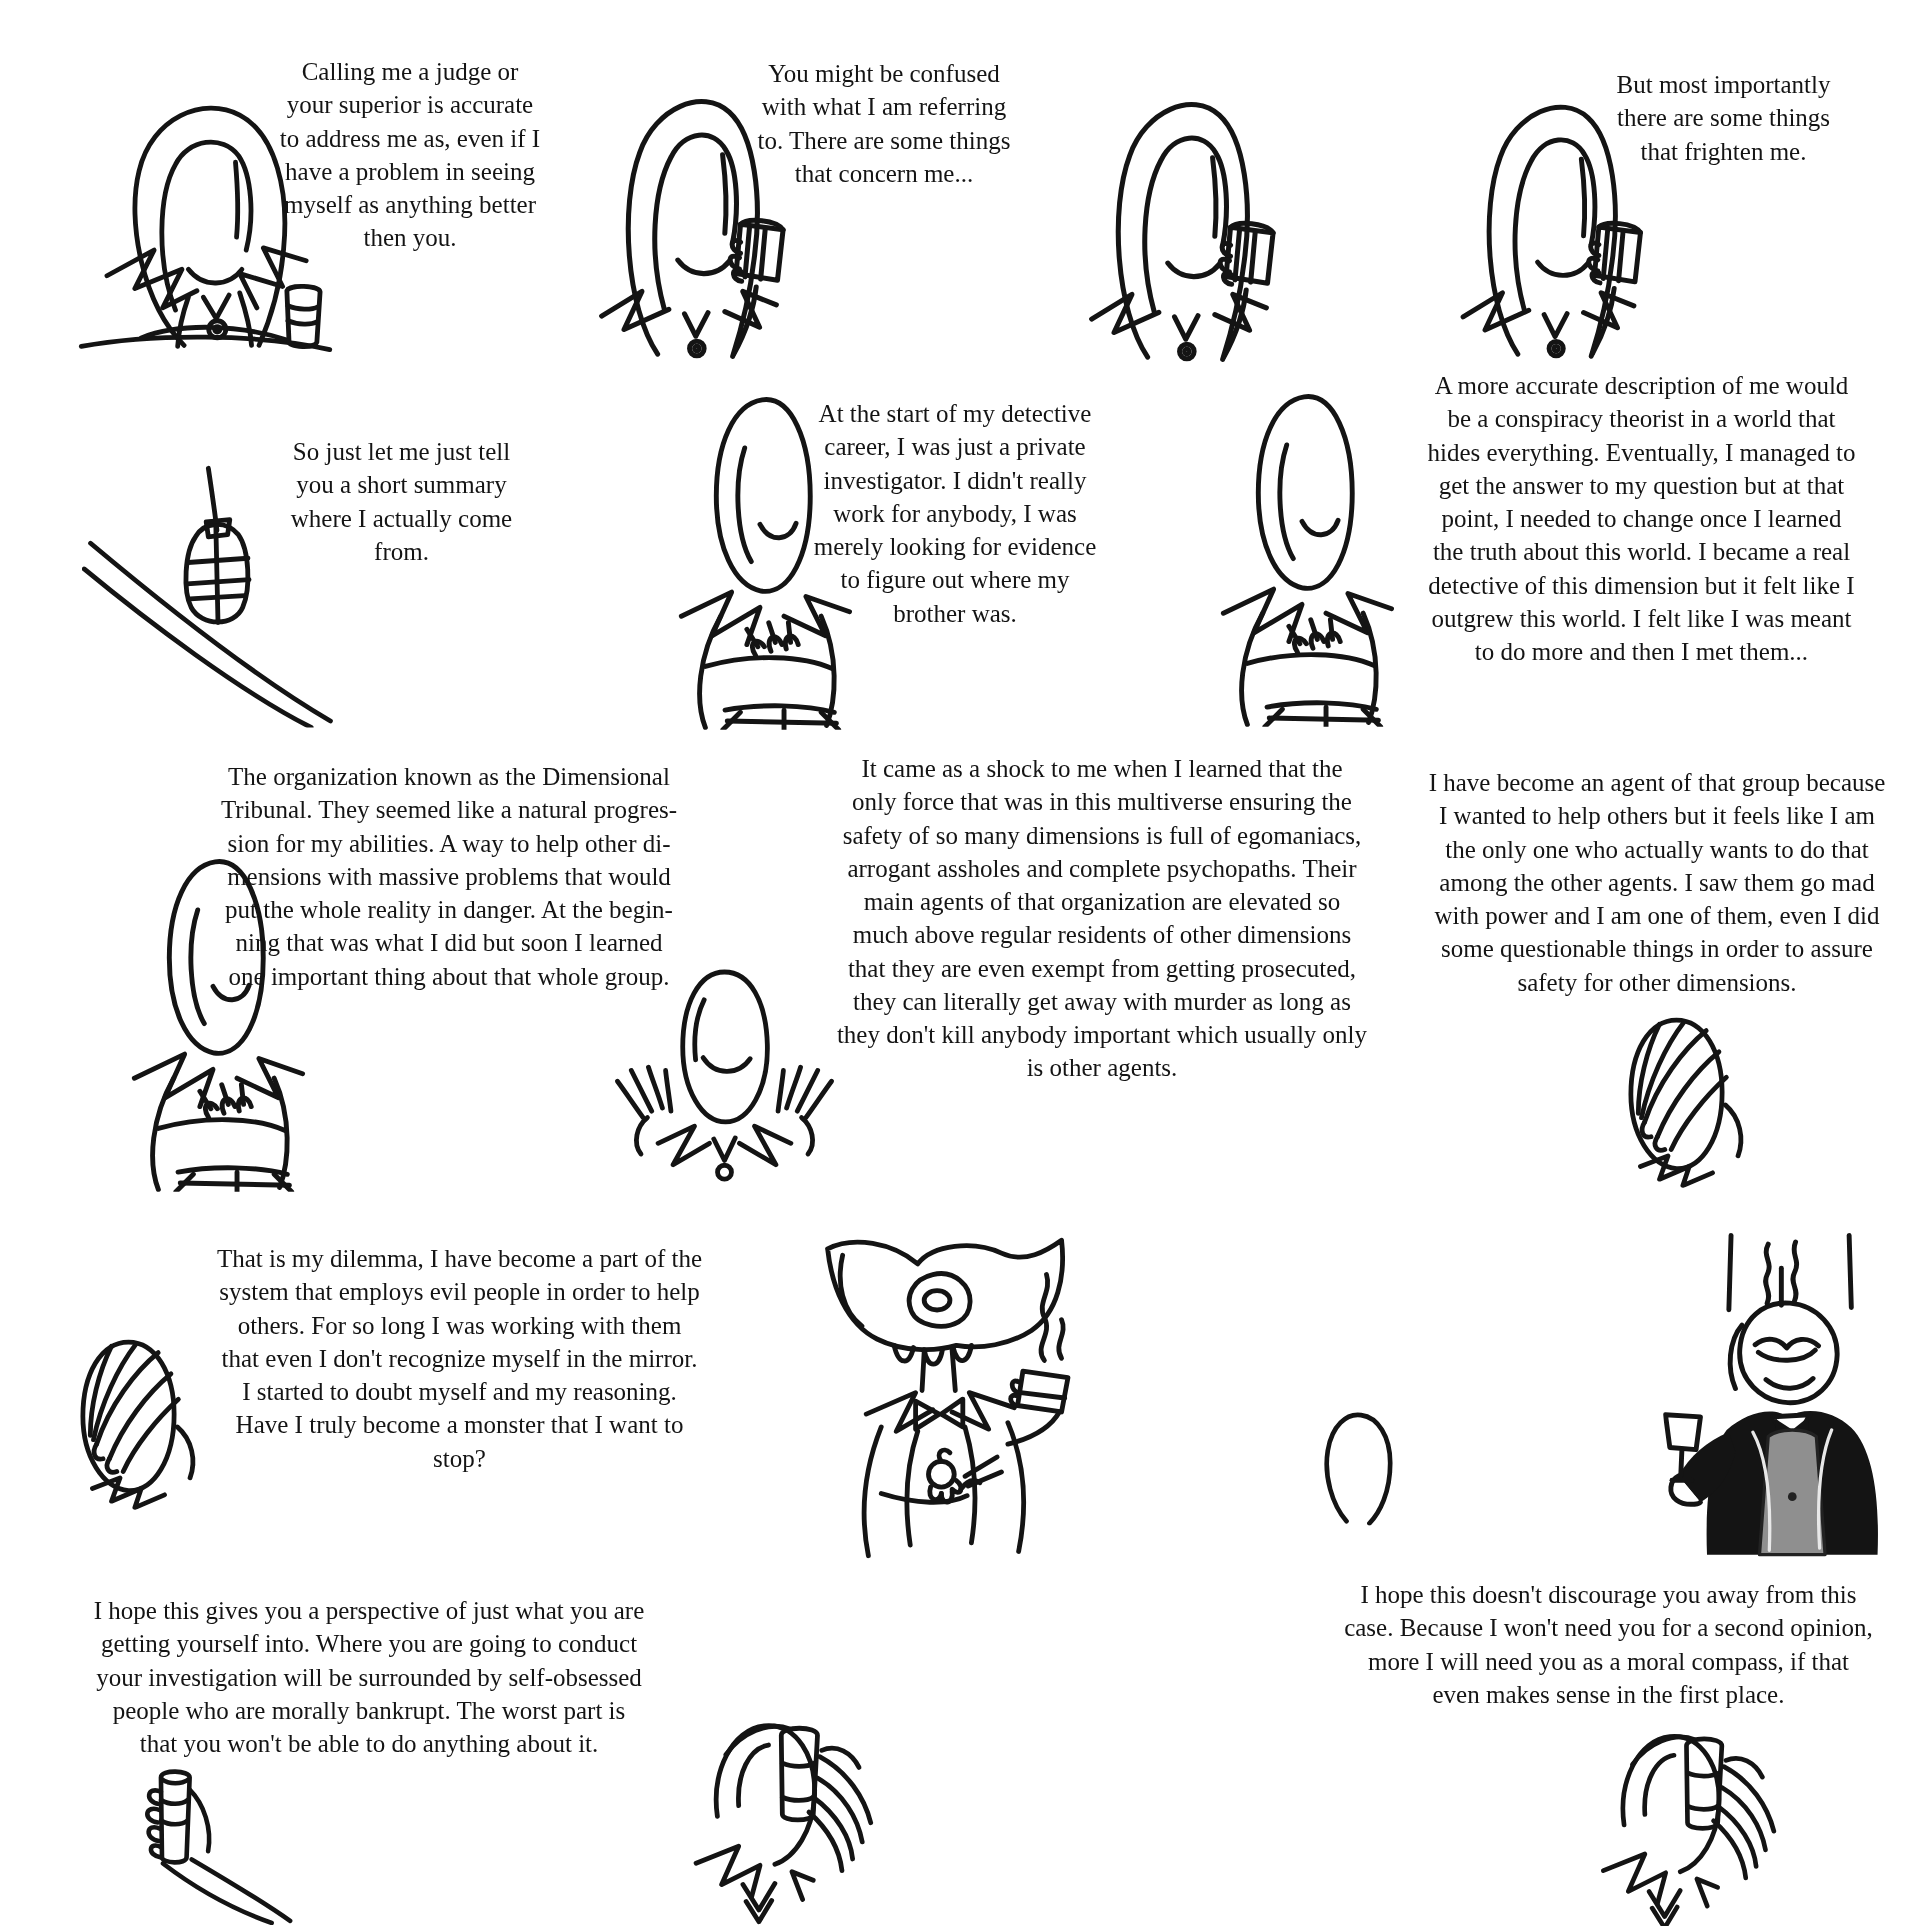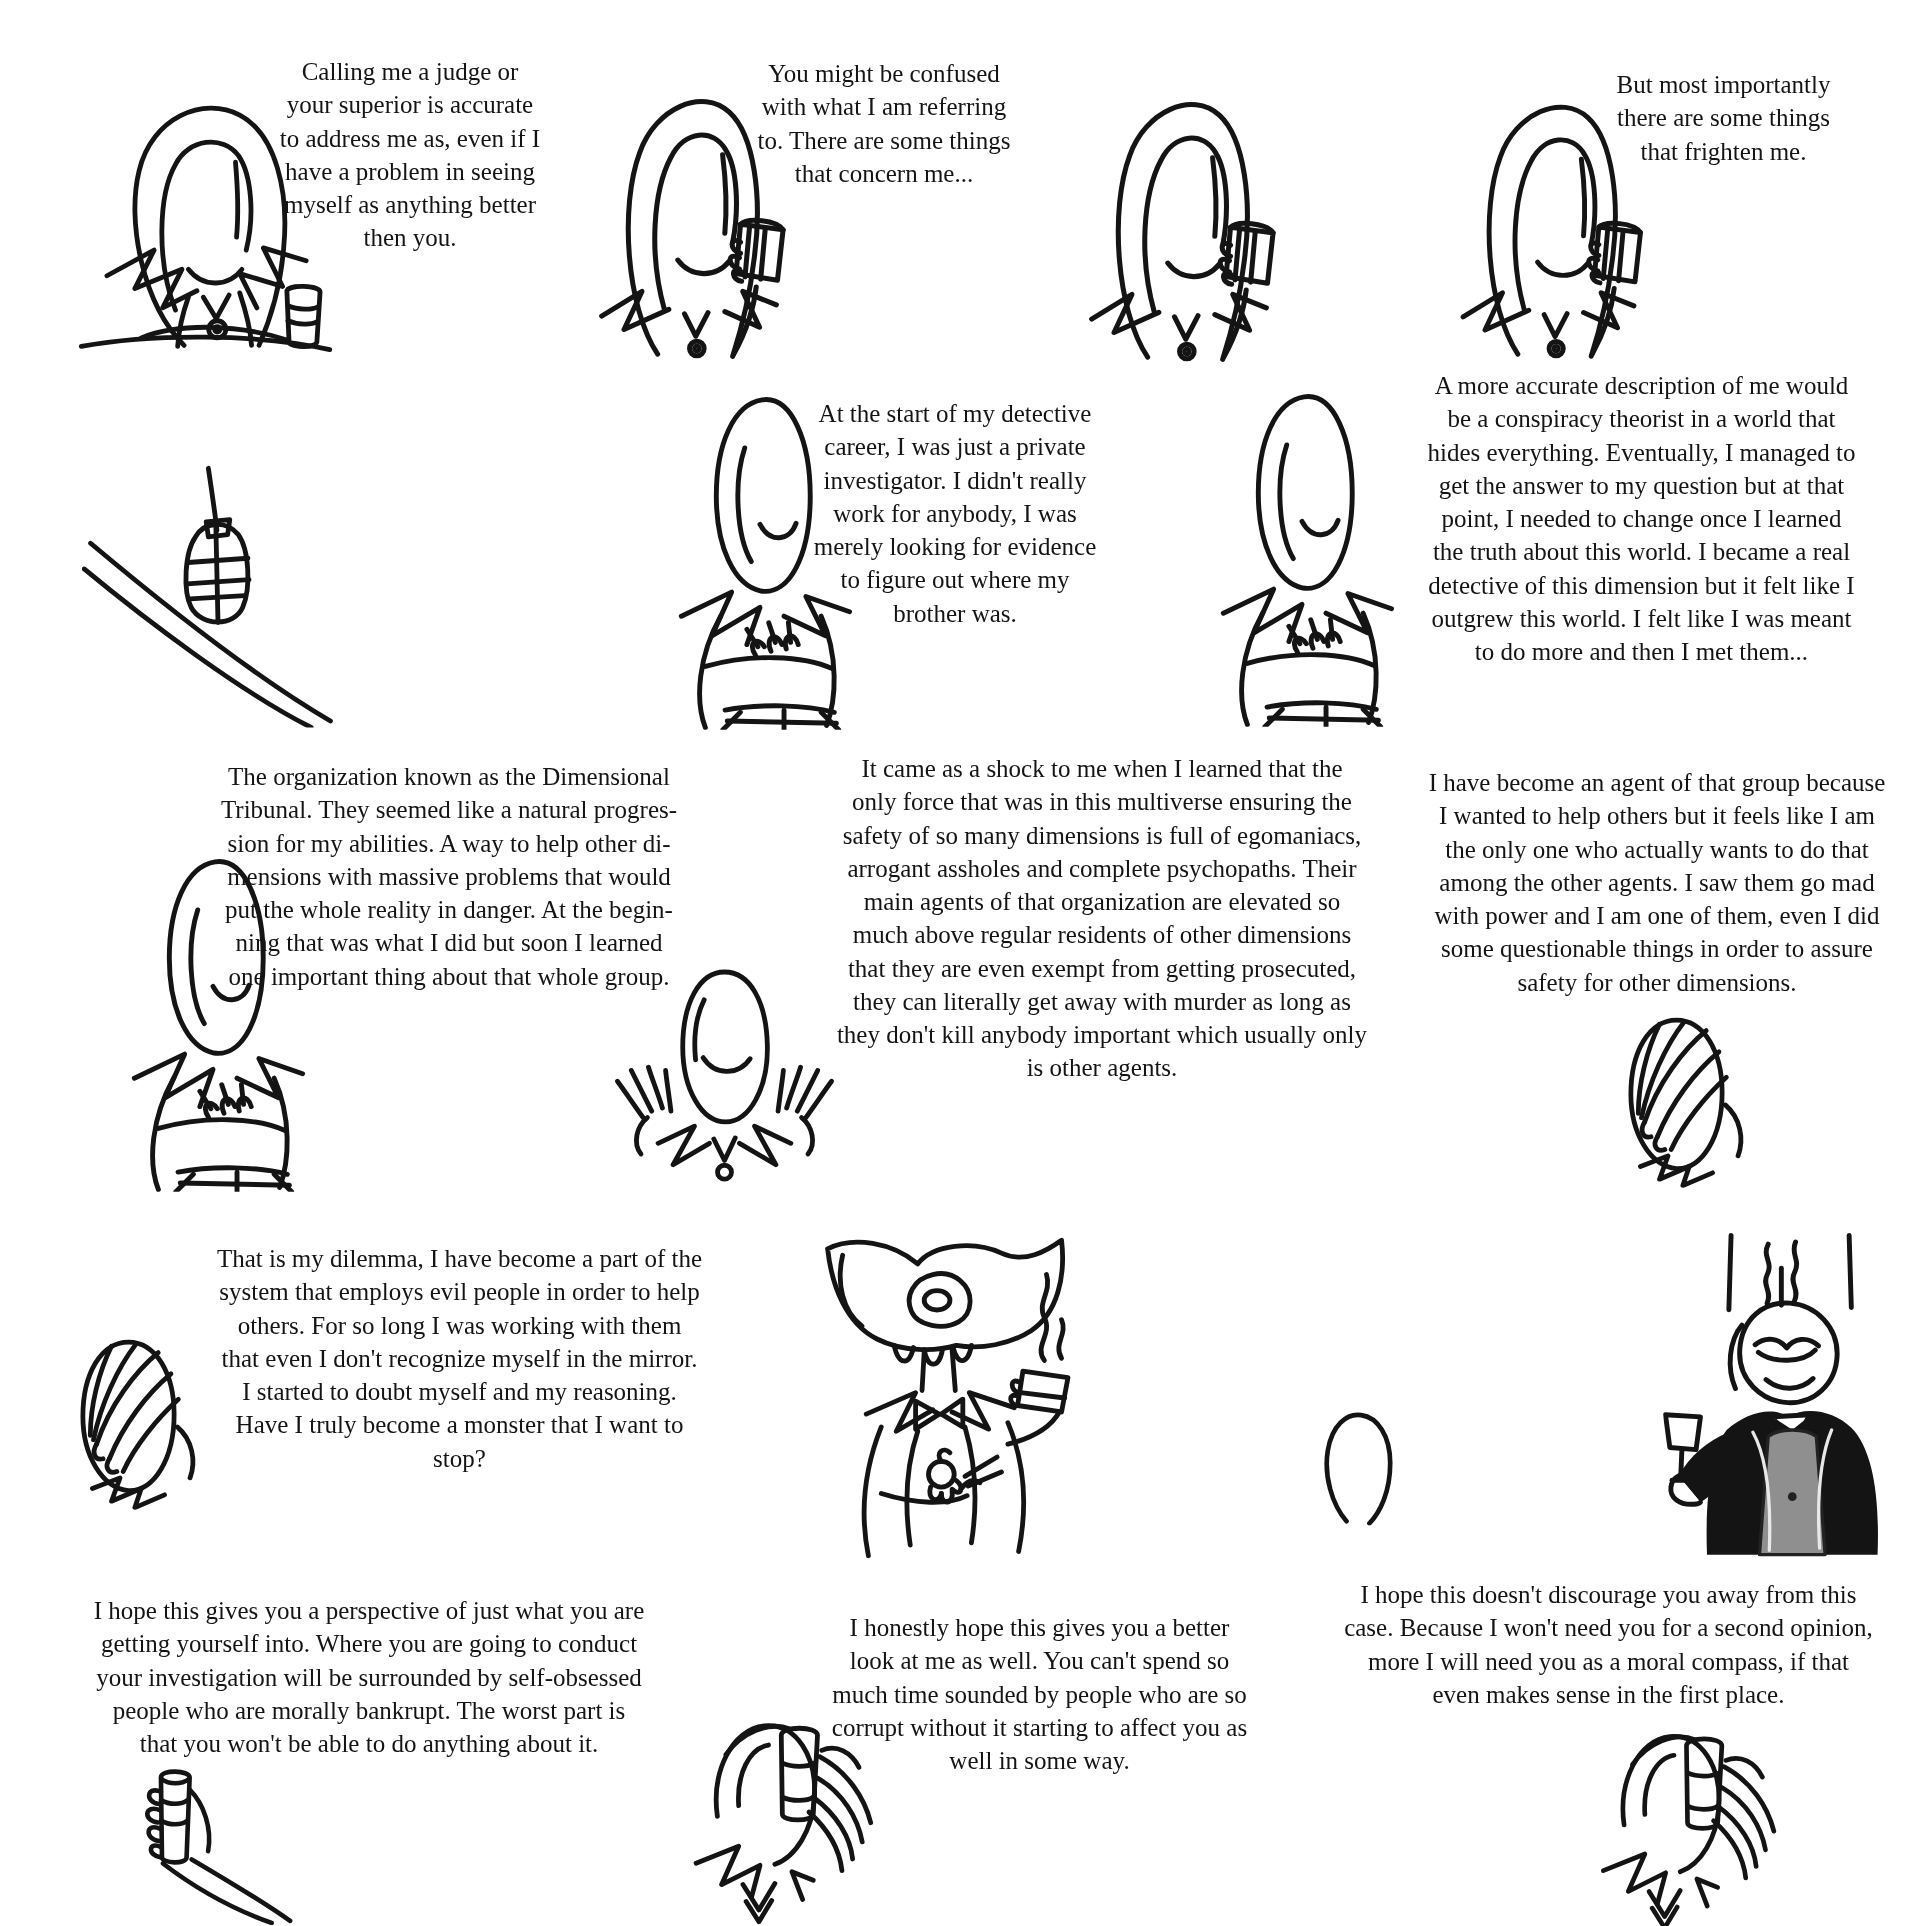--- a/index.html
+++ b/index.html
@@ -270,20 +270,24 @@
   <svg class="sk" style="left:1439px; top:77px;" width="219" height="287" viewBox="0 0 200 260">
       <use href="#sk-cup"></use>
     </svg>
   <p class="speech t4">But most importantly
 there are some things
 that frighten me.</p>
 
   <svg class="sk" style="left:82px; top:427px;" width="257" height="301" viewBox="0 0 240 280">
       <use href="#sk-lantern"></use>
     </svg>
+  <p class="speech t5">So just let me just tell
+you a short summary
+where I actually come
+from.</p>
 
   <svg class="sk" style="left:618px; top:380px;" width="284" height="350" viewBox="0 0 260 320">
       <use href="#sk-stool"></use>
     </svg>
   <p class="speech t6">At the start of my detective
 career, I was just a private
 investigator. I didn't really
 work for anybody, I was
 merely looking for evidence
 to figure out where my
@@ -364,25 +368,20 @@
     </svg>
   <p class="speech t13">I hope this gives you a perspective of just what you are
 getting yourself into. Where you are going to conduct
 your investigation will be surrounded by self-obsessed
 people who are morally bankrupt. The worst part is
 that you won't be able to do anything about it.</p>
 
   <svg class="sk" style="left:651px; top:1712px;" width="235" height="213" viewBox="0 0 220 200">
       <use href="#sk-drink"></use>
     </svg>
-  <p class="speech t14">I honestly hope this gives you a better
-look at me as well. You can't spend so
-much time sounded by people who are so
-corrupt without it starting to affect you as
-well in some way.</p>
 
   <svg class="sk" style="left:1559px; top:1723px;" width="230" height="208" viewBox="0 0 220 200">
       <use href="#sk-drink"></use>
     </svg>
   <p class="speech t15">I hope this doesn't discourage you away from this
 case. Because I won't need you for a second opinion,
 more I will need you as a moral compass, if that
 even makes sense in the first place.</p>
 
 </main>

